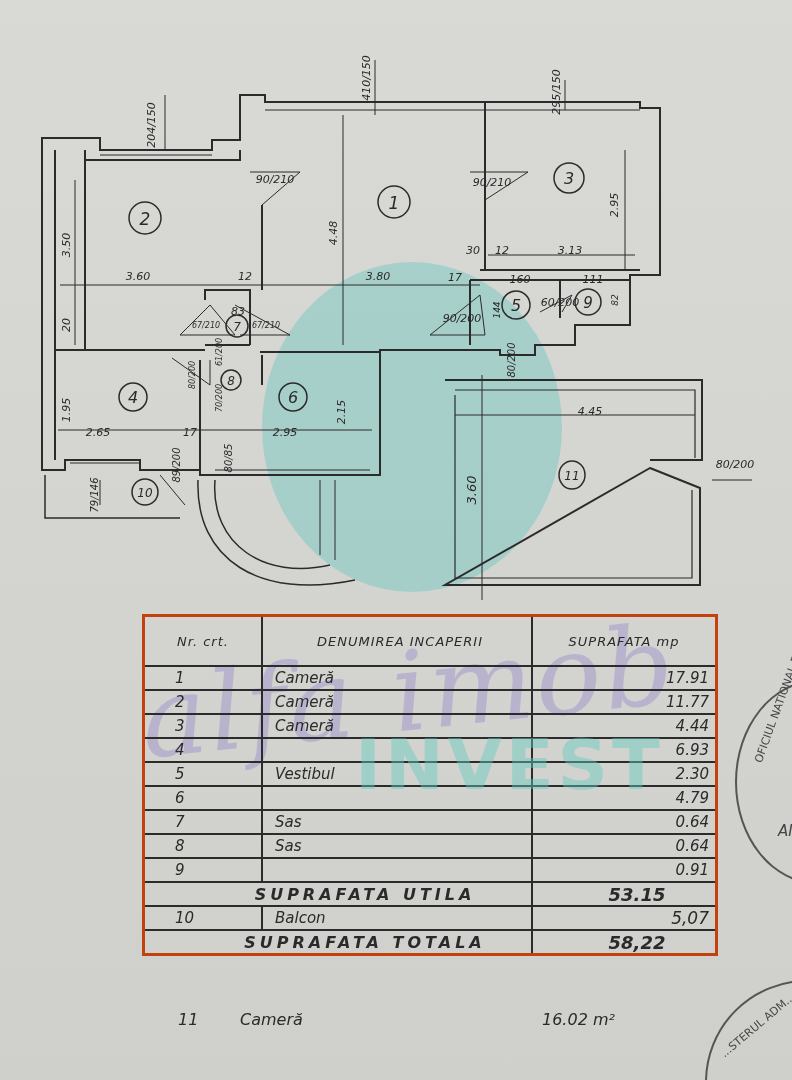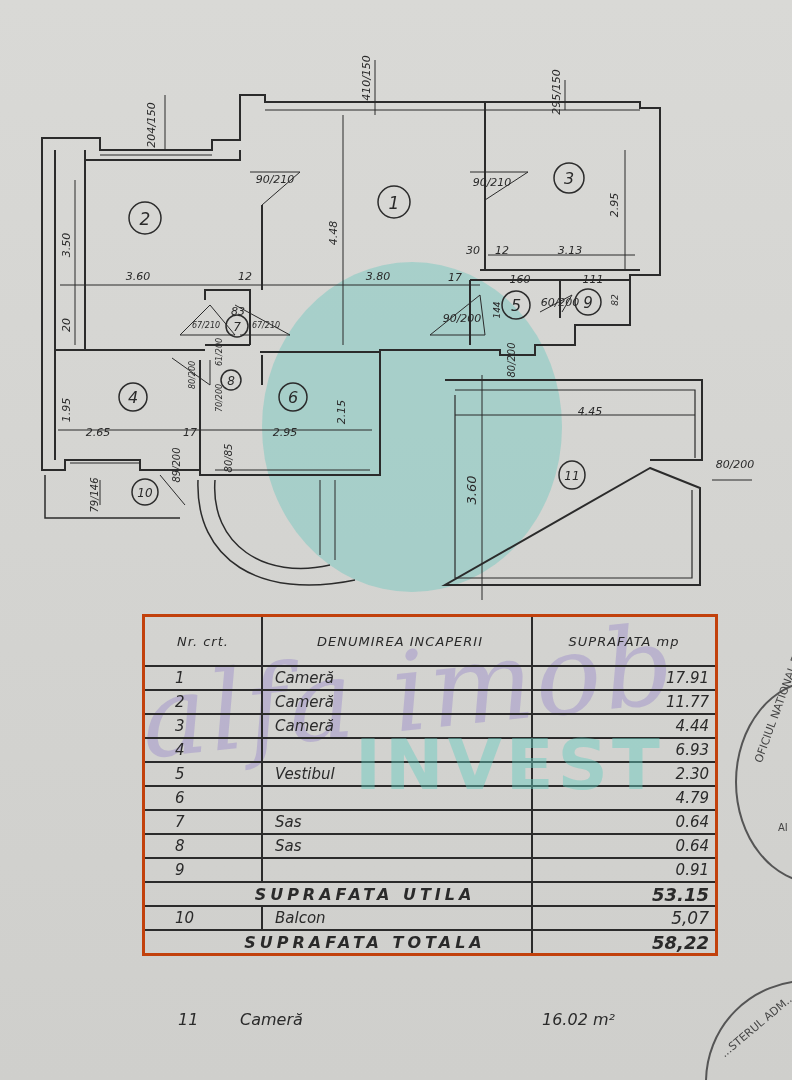--- a/index.html
+++ b/index.html
@@ -31,21 +31,21 @@
     position: absolute; left: 142px; top: 614px; width: 576px;
     border-collapse: collapse; border: 3px solid #c2410c;
     font-family: "DejaVu Sans", sans-serif; font-style: italic; color: #2a2a2a;
   }
   table.area td { border: 2px solid #2b2b2b; height: 22px; padding: 0 6px; font-size: 15px; }
   table.area .nr { width: 80px; padding-left: 30px; }
   table.area .name { width: 250px; padding-left: 12px; }
   table.area .val { text-align: right; }
   table.area thead td { height: 48px; font-size: 13px; letter-spacing: 1px; text-align: center; }
   table.area .sum-label { text-align: center; padding-left: 60px; font-size: 16px; letter-spacing: 4px; font-weight: bold; }
-  table.area .sum-val { text-align: right; font-size: 18px; font-weight: bold; padding-left: 32px; }
+  table.area .sum-val { text-align: center; font-size: 18px; font-weight: bold; padding-left: 32px; }
   .below { position: absolute; top: 1010px; font-style: italic; color: #2a2a2a; font-size: 16px; font-family: "DejaVu Sans", sans-serif; }
   .stamp { position: absolute; border: 2px solid #555; border-radius: 50%; }
   .stamp-text { position: absolute; font-size: 11px; color: #444; font-family: "DejaVu Sans", sans-serif; }
 </style>
 </head>
 <body>
 
 <div class="paper"></div>
 
 <div class="wm-circle"></div>
@@ -255,15 +255,15 @@
 </table>
 
 <div class="wm-text-invest">INVEST</div>
 
 <div class="below" style="left:178px">11</div>
 <div class="below" style="left:240px">Cameră</div>
 <div class="below" style="left:542px">16.02 m²</div>
 
 <div class="stamp" style="left:735px; top:680px; width:160px; height:200px;"></div>
 <div class="stamp-text" style="left:752px; top:760px; transform: rotate(-70deg); transform-origin: left top; white-space:nowrap;">OFICIUL NATIONAL DE C...</div>
-<div class="stamp-text" style="left:778px; top:822px; font-size:10px;">AI</div>
+<div class="stamp-text" style="left:778px; top:822px; font-size:15px;font-style:italic;">AI</div>
 <div class="stamp" style="left:705px; top:980px; width:200px; height:200px;"></div>
 <div class="stamp-text" style="left:718px; top:1050px; transform: rotate(-40deg); transform-origin: left top; white-space:nowrap;">...STERUL ADM... GEODEZIE</div>
 
 </body></html>

